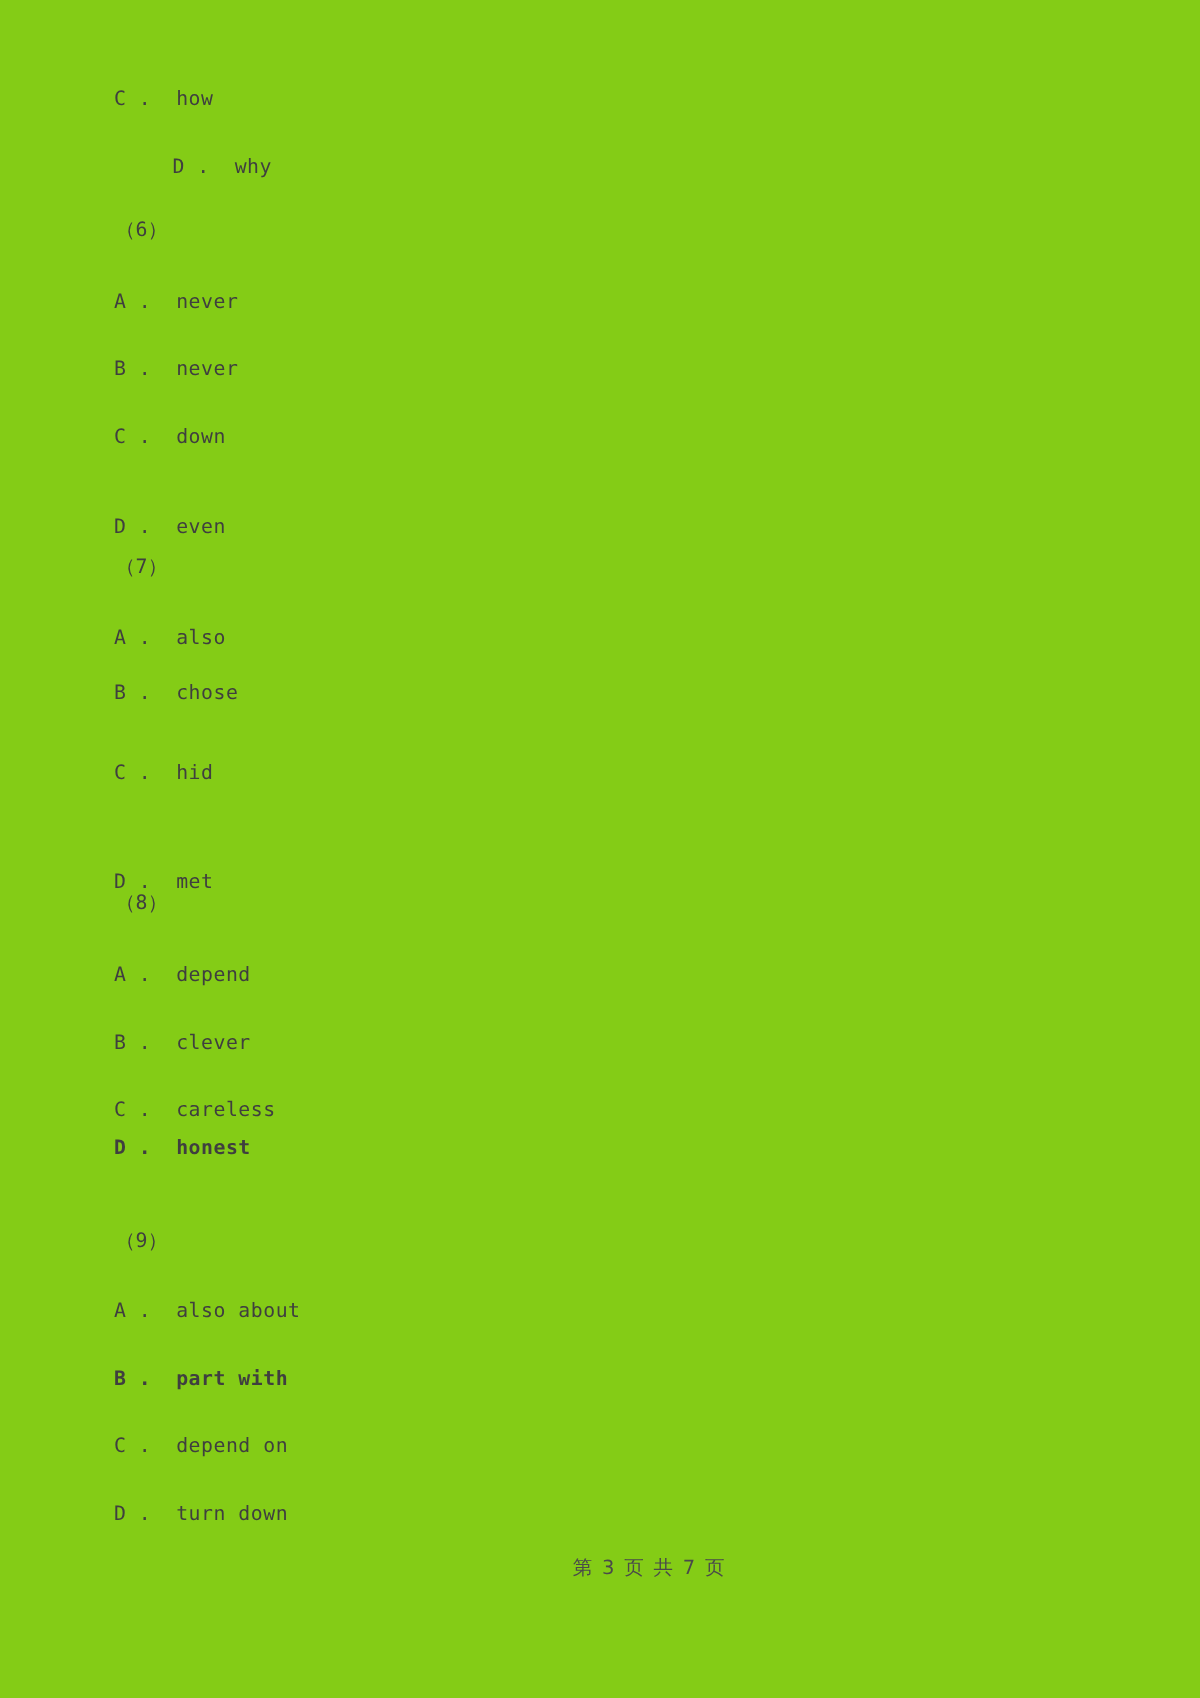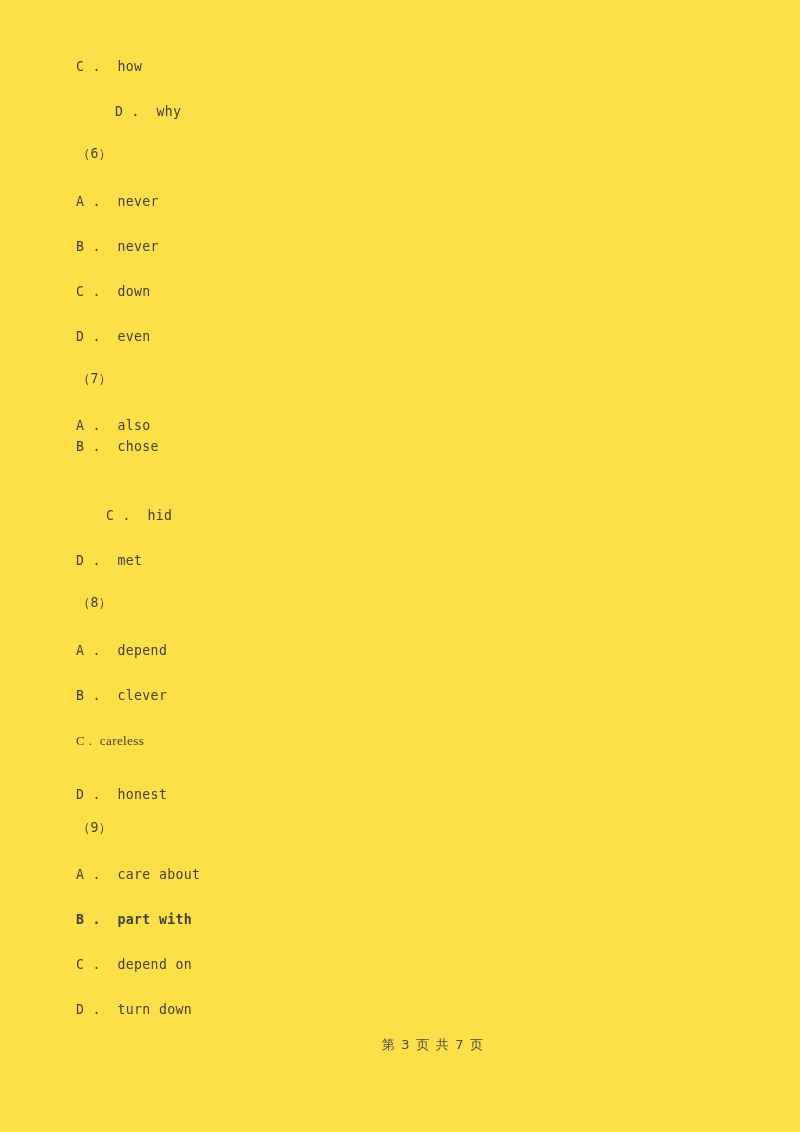--- a/index.html
+++ b/index.html
@@ -67,42 +67,42 @@
     font-size: 13px;
     letter-spacing: 1.2px;
     white-space: pre;
     font-family: "DejaVu Sans", "Liberation Sans", sans-serif;
     padding-left: 33px;
   }
 </style>
 </head>
 <body style="background: rgb(255, 255, 255);">
 
-<div id="page" style="background: #fde047;">
+<div id="page" style="background: #84cc16;">
 
   <div id="content">
       <div class="line option" style="top: 59px; color: rgb(63, 63, 63);">C .  how</div>
       <div class="line option" style="top: 104px; color: rgb(63, 63, 63); padding-left: 39px;">D .  why</div>
       <div class="line stem" style="top: 146px; color: rgb(63, 63, 63);">（6）</div>
       <div class="line option" style="top: 194px; color: rgb(63, 63, 63);">A .  never</div>
       <div class="line option" style="top: 239px; color: rgb(63, 63, 63);">B .  never</div>
       <div class="line option" style="top: 284px; color: rgb(63, 63, 63);">C .  down</div>
-      <div class="line option" style="top: 329px; color: rgb(63, 63, 63); text-align: right;">D .  even</div>
+      <div class="line option" style="top: 344px; color: rgb(63, 63, 63); text-align: right;">D .  even</div>
       <div class="line stem" style="top: 371px; color: rgb(63, 63, 63);">（7）</div>
       <div class="line option" style="top: 418px; color: rgb(63, 63, 63);">A .  also</div>
-      <div class="line option" style="top: 439px; color: rgb(63, 63, 63);">B .  chose</div>
-      <div class="line option" style="top: 508px; color: rgb(63, 63, 63); margin-left: 30px;">C .  hid</div>
-      <div class="line option" style="top: 553px; color: rgb(63, 63, 63);">D .  met</div>
+      <div class="line option" style="top: 455px; color: rgb(63, 63, 63);">B .  chose</div>
+      <div class="line option" style="top: 508px; color: rgb(63, 63, 63);">C .  hid</div>
+      <div class="line option" style="top: 581px; color: rgb(63, 63, 63);">D .  met</div>
       <div class="line stem" style="top: 595px; color: rgb(63, 63, 63);">（8）</div>
       <div class="line option" style="top: 643px; color: rgb(63, 63, 63);">A .  depend</div>
       <div class="line option" style="top: 688px; color: rgb(63, 63, 63);">B .  clever</div>
-      <div class="line option" style="top: 733px; color: rgb(63, 63, 63); font-family: Liberation Serif, serif;">C .  careless</div>
-      <div class="line option" style="top: 787px; color: rgb(63, 63, 63);">D .  honest</div>
+      <div class="line option" style="top: 733px; color: rgb(63, 63, 63);">C .  careless</div>
+      <div class="line option" style="top: 758px; color: rgb(63, 63, 63); font-weight: bold;">D .  honest</div>
       <div class="line stem" style="top: 820px; color: rgb(63, 63, 63);">（9）</div>
-      <div class="line option" style="top: 867px; color: rgb(63, 63, 63);">A .  care about</div>
+      <div class="line option" style="top: 867px; color: rgb(63, 63, 63);">A .  also about</div>
       <div class="line option" style="top: 912px; color: rgb(63, 63, 63); font-weight: bold;">B .  part with</div>
       <div class="line option" style="top: 957px; color: rgb(63, 63, 63);">C .  depend on</div>
       <div class="line option" style="top: 1002px; color: rgb(63, 63, 63);">D .  turn down</div>
     </div>
 
   <div id="footer" style="top: 1036px;">第 3 页 共 7 页</div>
 
 </div>
 
 </body></html>

